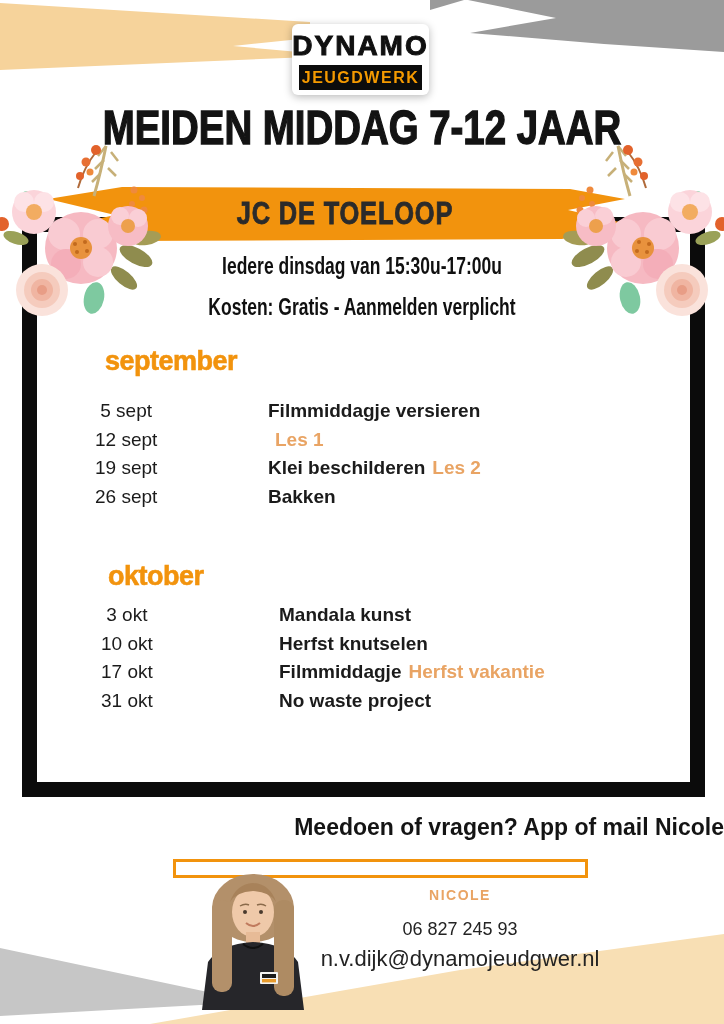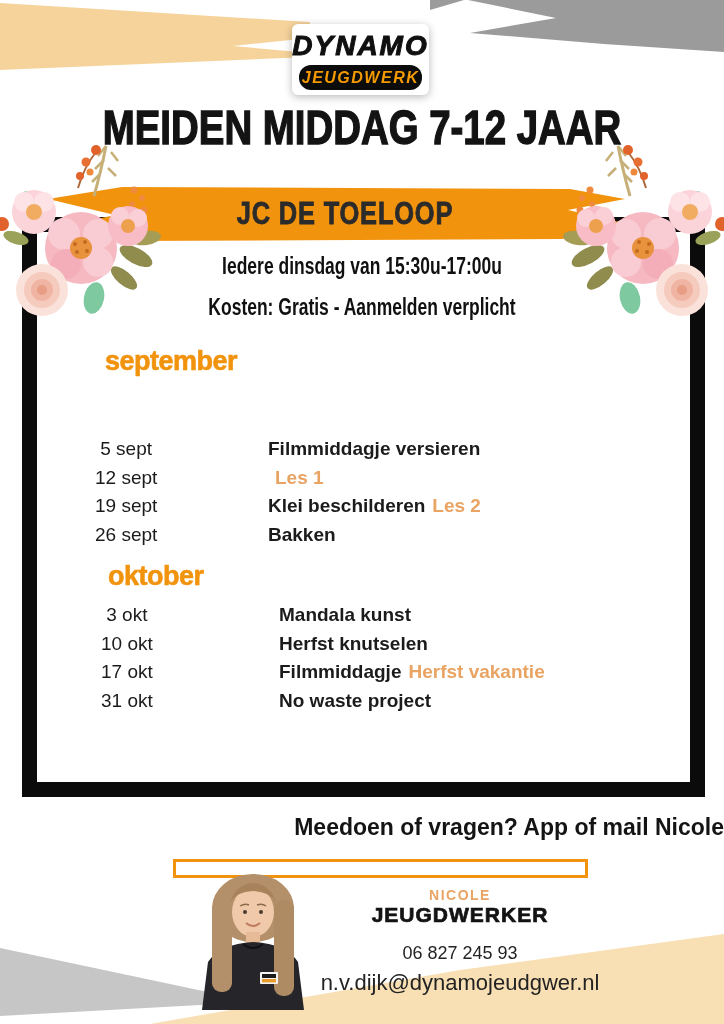--- a/index.html
+++ b/index.html
@@ -4,24 +4,24 @@
 <style>
   html,body{margin:0;padding:0;background:#e9e9e9;}
   .page{position:relative;width:724px;height:1024px;background:#fff;overflow:hidden;
         font-family:"Liberation Sans",sans-serif;margin:0 auto;}
   .deco{position:absolute;pointer-events:none;}
   #topDeco{left:0;top:0;z-index:1;}
   .beige{fill:var(--beige,#F6D39B);}
   .graytop{fill:var(--gray-top,#9B9B9B);}
 
   .logo{position:absolute;left:292px;top:24px;width:137px;height:71px;background:#fff;
-        border-radius:6px;box-shadow:0 2px 8px rgba(0,0,0,.28);z-index:7;text-align:center;font-style:italic;}
+        border-radius:6px;box-shadow:0 2px 8px rgba(0,0,0,.28);z-index:7;text-align:center;}
   .logo-name{font-size:28px;font-weight:900;letter-spacing:2px;color:#101010;margin-top:6px;
         -webkit-text-stroke:1px #101010;}
-  .logo-bar{margin:3px 7px 0;height:25px;background:#0c0c0c;border-radius:12px;
+  .logo-bar{margin:3px 7px 0;height:25px;background:#0c0c0c;border-radius:0;
         display:flex;align-items:center;justify-content:center;}
   .logo-sub{font-size:16px;font-weight:800;letter-spacing:1.5px;color:var(--logo-orange,#F59A00);}
 
   .title{position:absolute;left:0;right:0;top:100px;text-align:center;font-size:48px;
         font-weight:900;color:#131313;transform:scale(0.8,1.0);letter-spacing:0;
         -webkit-text-stroke:1.4px #131313;z-index:2;white-space:nowrap;}
 
   .frame{position:absolute;left:22px;top:217px;width:683px;height:580px;
         border:15px solid var(--black,#0B0B0B);background:#fff;z-index:2;box-sizing:border-box;}
 
@@ -35,21 +35,21 @@
         color:#101010;z-index:4;transform:scaleX(0.76);white-space:nowrap;}
   #info1{top:253px;}
   #info2{top:294px;}
 
   .month-head{position:absolute;font-size:27px;font-weight:800;color:var(--orange,#F2930D);
         z-index:4;-webkit-text-stroke:0.6px var(--orange,#F2930D);letter-spacing:-0.5px;}
   #septHead{left:105px;top:346px;}
   #oktHead{left:108px;top:561px;}
 
   .rows{position:absolute;z-index:4;font-size:19px;color:#1B1B1B;}
-  #septRows{left:95px;top:397px;margin-top:38px;}
+  #septRows{left:95px;top:397px;}
   #oktRows{left:95px;top:601px;margin-left:6px;}
   .row{display:flex;height:28.6px;align-items:center;}
   .row .date{width:173px;white-space:pre;font-weight:400;}
   #oktRows .date{width:178px;}
   .row .act{font-weight:700;white-space:pre;}
   .row .note{font-weight:700;color:var(--light-orange,#E9A464);margin-left:7px;white-space:pre;}
 
   .cta{position:absolute;left:0;right:0;top:814px;text-align:right;font-size:23px;
         font-weight:700;color:#141414;z-index:2;}
 
@@ -222,18 +222,17 @@
     <path d="M57,78 Q67,86 77,78" stroke="#111" stroke-width="2" fill="none"></path>
     <rect x="26" y="34" width="20" height="92" rx="9" fill="#B3906A"></rect>
     <rect x="88" y="34" width="20" height="96" rx="9" fill="#AE8B63"></rect>
     <rect x="74" y="106" width="18" height="12" rx="1" fill="#F4F4F2"></rect>
     <rect x="76" y="108" width="14" height="4" fill="#1c1c1c"></rect>
     <rect x="76" y="113" width="14" height="3.4" fill="#E89B2D"></rect>
   </svg>
 
   <div class="contact">
     <div class="contact-name">NICOLE</div>
-    <div class="contact-role">JEUGDWERKER</div>
     <div class="contact-phone">06 827 245 93</div>
     <div class="contact-email">n.v.dijk@dynamojeudgwer.nl</div>
   </div>
 
 </div>
 
 </body></html>

